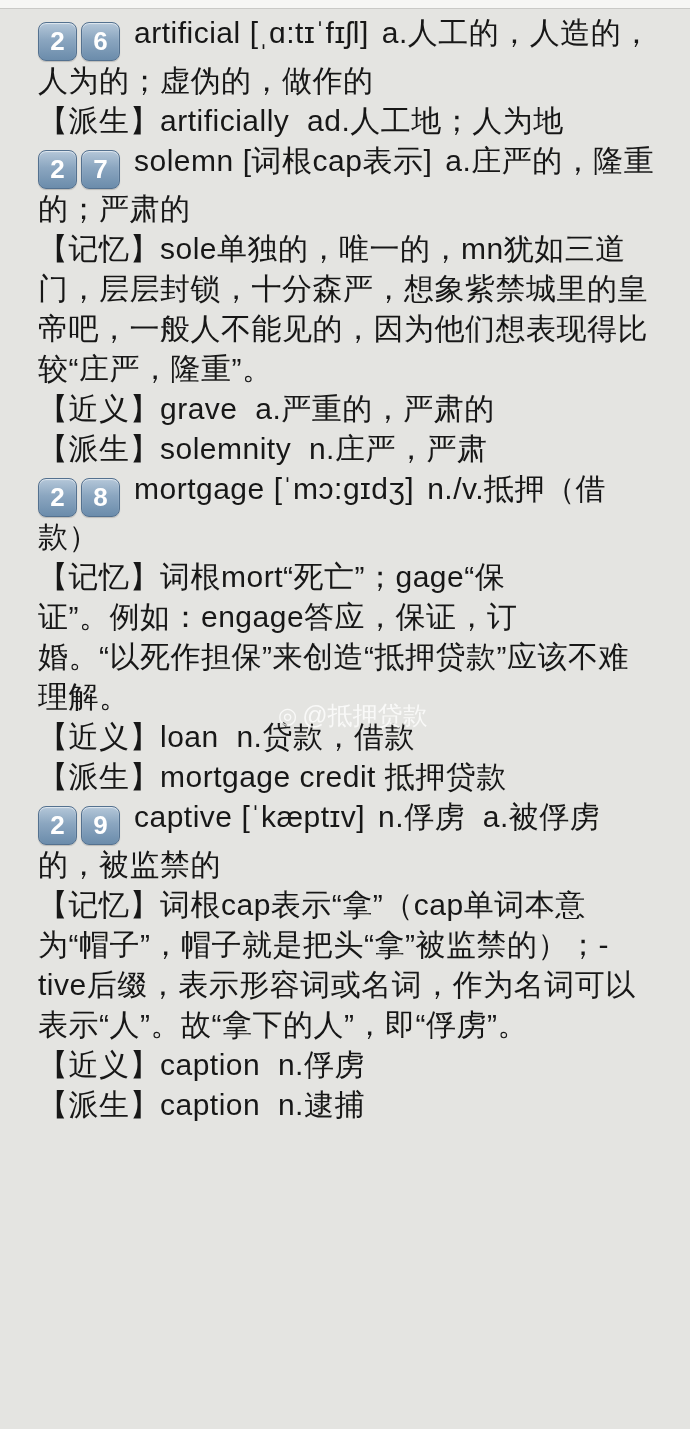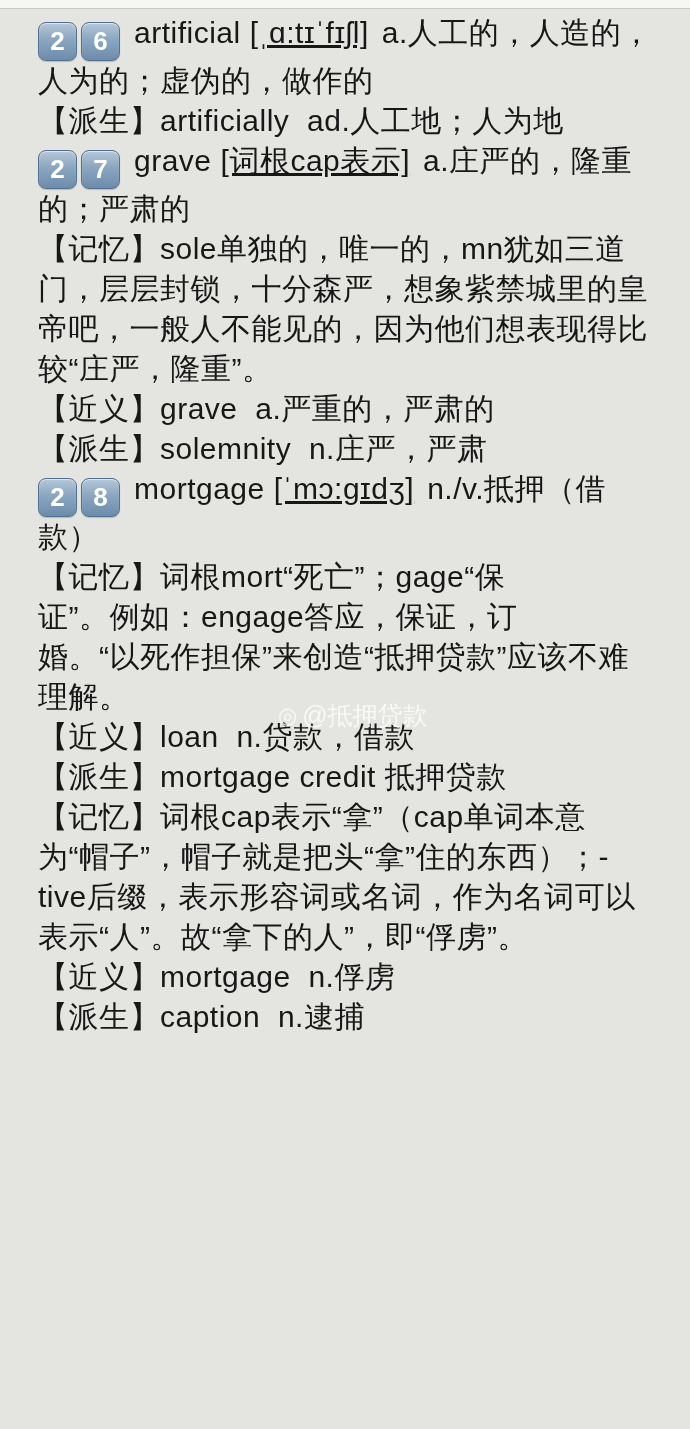--- a/index.html
+++ b/index.html
@@ -36,21 +36,21 @@
     color: #ffffff;
     font-weight: bold;
     font-size: 26px;
     line-height: 36px;
     text-align: center;
     vertical-align: -7px;
     margin-right: 4px;
     letter-spacing: 0;
   }
   .word { margin-left: 10px; }
-  .ipa  { margin-left: 9px; text-decoration: underline; }
+  .ipa  { margin-left: 9px; }
   .def  { margin-left: 13px; }
   .watermark {
     position: absolute;
     left: 278px; top: 699px;
     font-size: 25px;
     color: #c9c9c5;
     mix-blend-mode: screen;
     white-space: nowrap;
     display: flex; align-items: center; gap: 5px;
     pointer-events: none;
@@ -63,38 +63,39 @@
 <div class="top-strip"></div>
 
 <div class="content">
 
   <section>
     <p class="para"><span class="keycap">2</span><span class="keycap">6</span><span class="word">artificial</span><span class="ipa">[ˌɑ:tɪˈfɪʃl]</span><span class="def txt">a.人工的，人造的，人为的；虚伪的，做作的</span></p>
     <p class="para"><span>【派生】</span><span class="txt">artificially  ad.人工地；人为地</span></p>
   </section>
 
   <section>
-    <p class="para"><span class="keycap">2</span><span class="keycap">7</span><span class="word">grave</span><span class="ipa">[词根cap表示]</span><span class="def txt">a.庄严的，隆重的；严肃的</span></p>
+    <p class="para"><span class="keycap">2</span><span class="keycap">7</span><span class="word">solemn</span><span class="ipa">[词根cap表示]</span><span class="def txt">a.庄严的，隆重的；严肃的</span></p>
     <p class="para"><span>【记忆】</span><span class="txt">sole单独的，唯一的，mn犹如三道门，层层封锁，十分森严，想象紫禁城里的皇帝吧，一般人不能见的，因为他们想表现得比较“庄严，隆重”。</span></p>
     <p class="para"><span>【近义】</span><span class="txt">grave  a.严重的，严肃的</span></p>
     <p class="para"><span>【派生】</span><span class="txt">solemnity  n.庄严，严肃</span></p>
   </section>
 
   <section>
     <p class="para"><span class="keycap">2</span><span class="keycap">8</span><span class="word">mortgage</span><span class="ipa">[ˈmɔ:gɪdʒ]</span><span class="def txt">n./v.抵押（借款）</span></p>
     <p class="para"><span>【记忆】</span><span class="txt">词根mort“死亡”；gage“保
 证”。例如：engage答应，保证，订
 婚。“以死作担保”来创造“抵押贷款”应该不难理解。</span></p>
     <p class="para"><span>【近义】</span><span class="txt">loan  n.贷款，借款</span></p>
     <p class="para"><span>【派生】</span><span class="txt">mortgage credit 抵押贷款</span></p>
   </section>
 
   <section>
-    <p class="para"><span>【记忆】</span><span class="txt">词根cap表示“拿”（cap单词本意为“帽子”，帽子就是把头“拿”住的东西）；-tive后缀，表示形容词或名词，作为名词可以表示“人”。故“拿下的人”，即“俘虏”。</span></p>
-    <p class="para"><span>【近义】</span><span class="txt">mortgage  n.俘虏</span></p>
+    <p class="para"><span class="keycap">2</span><span class="keycap">9</span><span class="word">captive</span><span class="ipa">[ˈkæptɪv]</span><span class="def txt">n.俘虏  a.被俘虏的，被监禁的</span></p>
+    <p class="para"><span>【记忆】</span><span class="txt">词根cap表示“拿”（cap单词本意为“帽子”，帽子就是把头“拿”被监禁的）；-tive后缀，表示形容词或名词，作为名词可以表示“人”。故“拿下的人”，即“俘虏”。</span></p>
+    <p class="para"><span>【近义】</span><span class="txt">caption  n.俘虏</span></p>
     <p class="para"><span>【派生】</span><span class="txt">caption  n.逮捕</span></p>
   </section>
 
 </div>
 
 <div class="watermark">
   <span class="wm-logo">◎</span>
   <span>@抵押贷款</span>
 </div>
 

